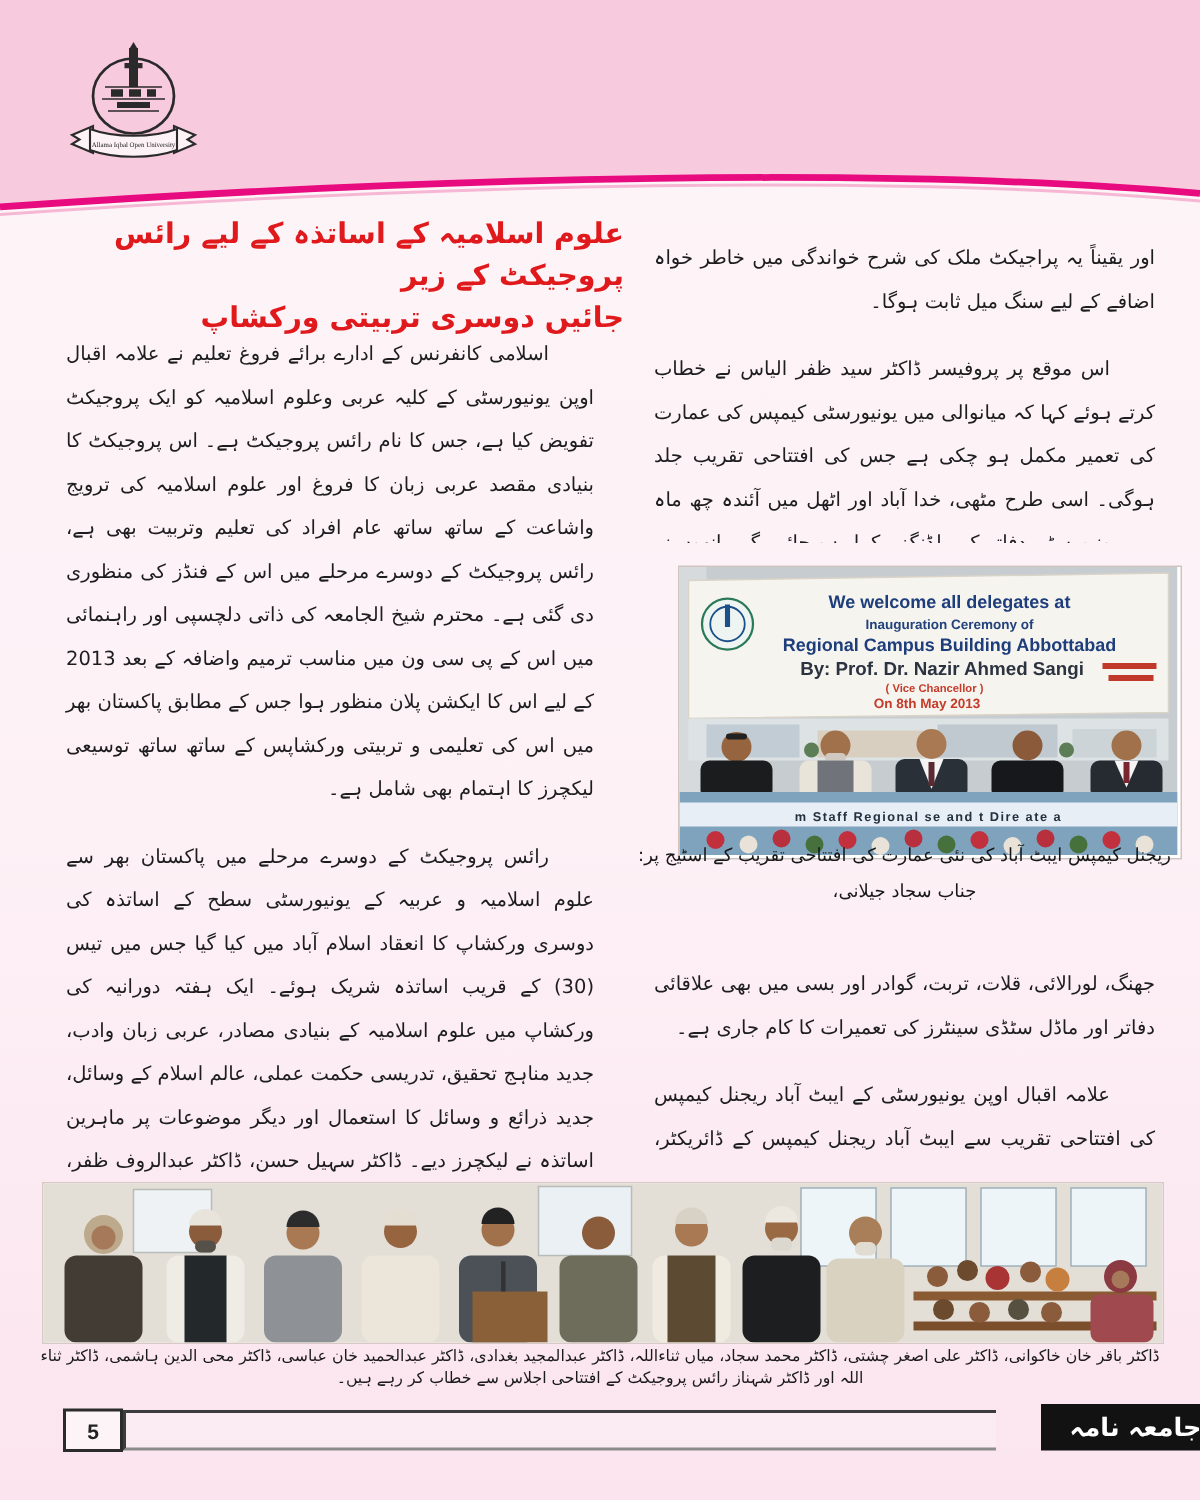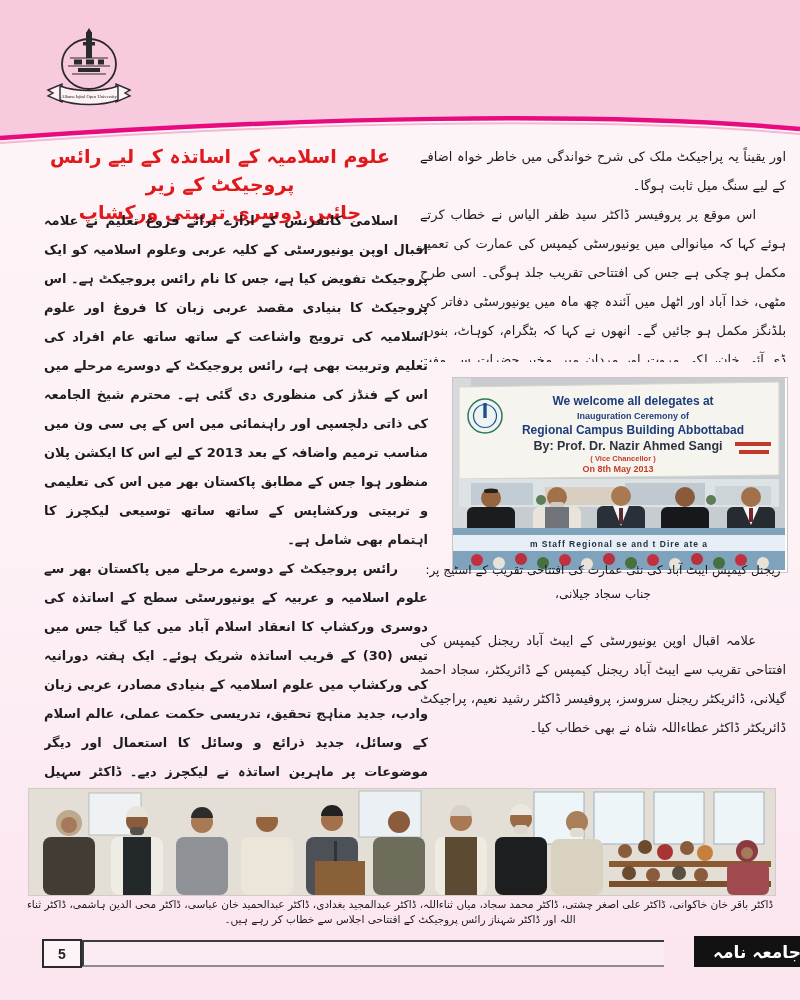--- a/index.html
+++ b/index.html
@@ -7,32 +7,32 @@
     position:relative; width:800px; height:1000px; overflow:hidden;
     background:linear-gradient(180deg,#fdf5f8 0%,#fdf1f6 55%,#fbe4ee 100%);
     font-family:"DejaVu Sans",sans-serif;
   }
   .abs{position:absolute;}
   
   .header-svg{left:0;top:0;}
   .logo-svg{left:36px;top:28px;}
   
   .headline{
-    left:24px; top:142px; width:392px; text-align:center;
+    left:24px; top:142px; width:392px; text-align:right;
     color:#e0191c; font-weight:bold; font-size:19px; line-height:28px;
     direction:rtl;
   }
   
   .col{
     direction:rtl; text-align:justify; color:#1d1d1f;
     font-size:13px; line-height:29px; overflow:hidden;
   }
-  .col p{margin:0;}
+  .col p{margin:16px;}
   .col p.indent{text-indent:30px;}
-  .leftcol{left:44px; top:206px; width:384px; height:580px;font-weight:bold;}
+  .leftcol{left:28px; top:206px; width:384px; height:580px;}
   .rc1{left:420px; top:142px; width:366px; height:220px;}
   .rc2{left:420px; top:626px; width:366px; height:142px;}
   
   .photo1{left:452px; top:362px; width:334px; height:194px; border:1px solid #cfc4c0; background:#fff;margin-top:15px;}
   .photo2{left:28px; top:788px; width:746px; height:106px; border:1px solid #d8c9c6; background:#fff;}
   .photo1 svg,.photo2 svg{display:block;}
   .caption1{
     left:418px; top:558px; width:370px; height:68px; direction:rtl;
     text-align:center; font-size:12px; line-height:24px; color:#17171a;
   }
@@ -186,20 +186,21 @@
         </g>
       </g>
     </svg>
   </div>
 
   <div class="abs caption1">
     <div>ریجنل کیمپس ایبٹ آباد کی نئی عمارت کی افتتاحی تقریب کے اسٹیج پر: جناب سجاد جیلانی،</div>
   </div>
 
   <div class="abs col rc2">
+    <p>جھنگ، لورالائی، قلات، تربت، گوادر اور بسی میں بھی علاقائی دفاتر اور ماڈل سٹڈی سینٹرز کی تعمیرات کا کام جاری ہے۔</p>
     <p class="indent">علامہ اقبال اوپن یونیورسٹی کے ایبٹ آباد ریجنل کیمپس کی افتتاحی تقریب سے ایبٹ آباد ریجنل کیمپس کے ڈائریکٹر، سجاد احمد گیلانی، ڈائریکٹر ریجنل سروسز، پروفیسر ڈاکٹر رشید نعیم، پراجیکٹ ڈائریکٹر ڈاکٹر عطاءاللہ شاہ نے بھی خطاب کیا۔</p>
   </div>
 
   <div class="abs photo2">
     <svg width="746" height="106" viewBox="0 0 746 106">
       <rect width="746" height="106" fill="#e3ded6"></rect>
       <g>
         <rect x="60" y="4" width="52" height="42" fill="#eef2f4" stroke="#b9bdb9"></rect>
         <rect x="330" y="2" width="62" height="46" fill="#eaf0f3" stroke="#b9bdb9"></rect>
         <rect x="505" y="3" width="50" height="52" fill="#eef5f9" stroke="#9fb0bb"></rect>

